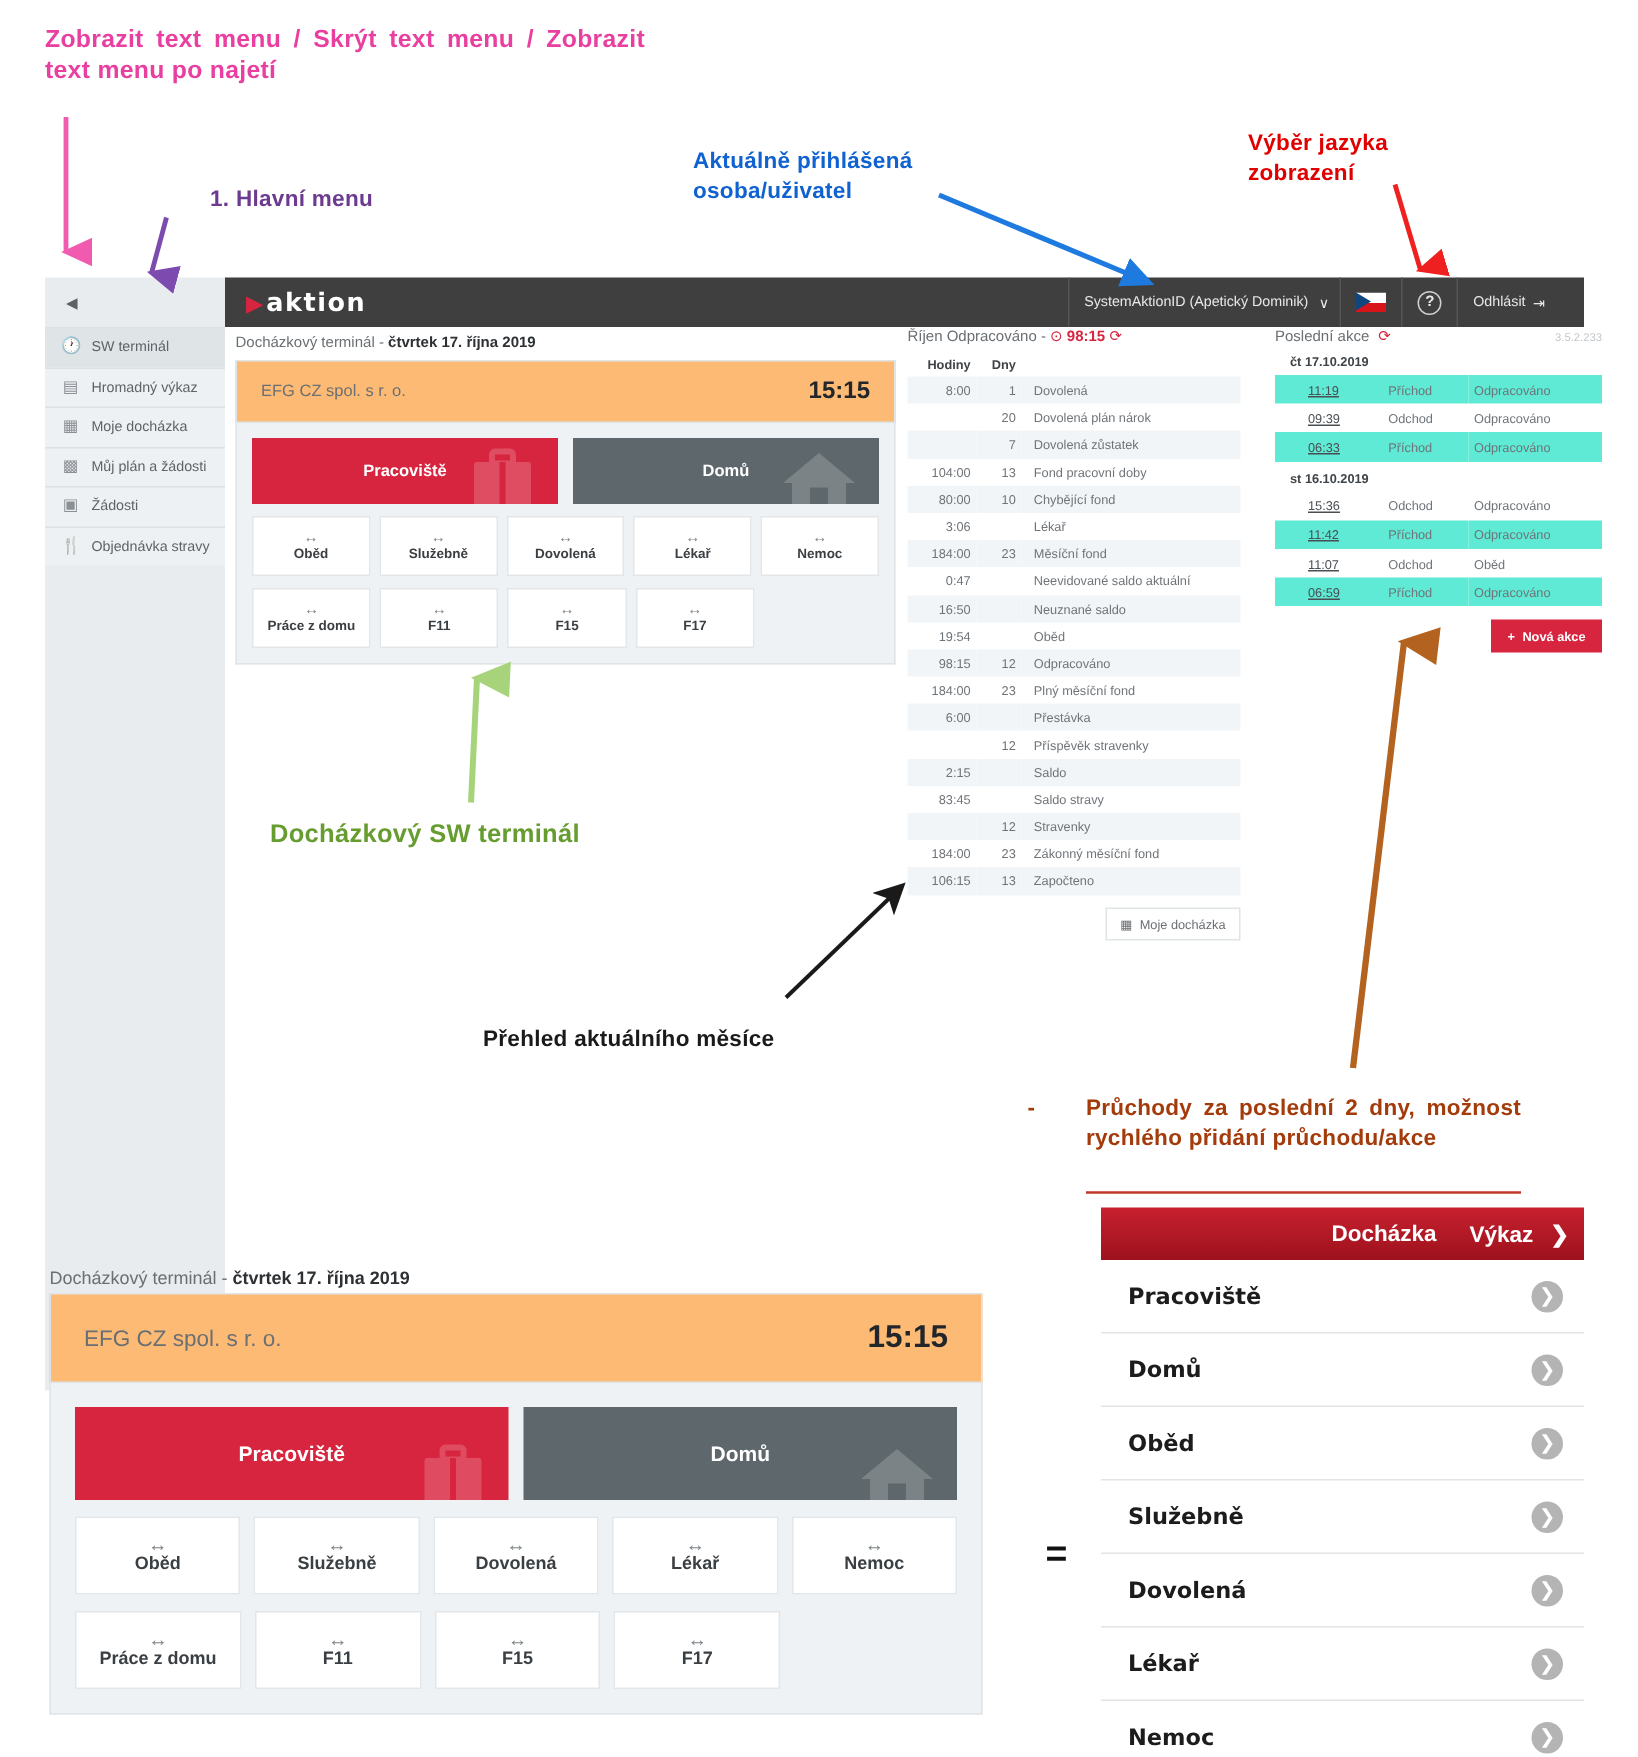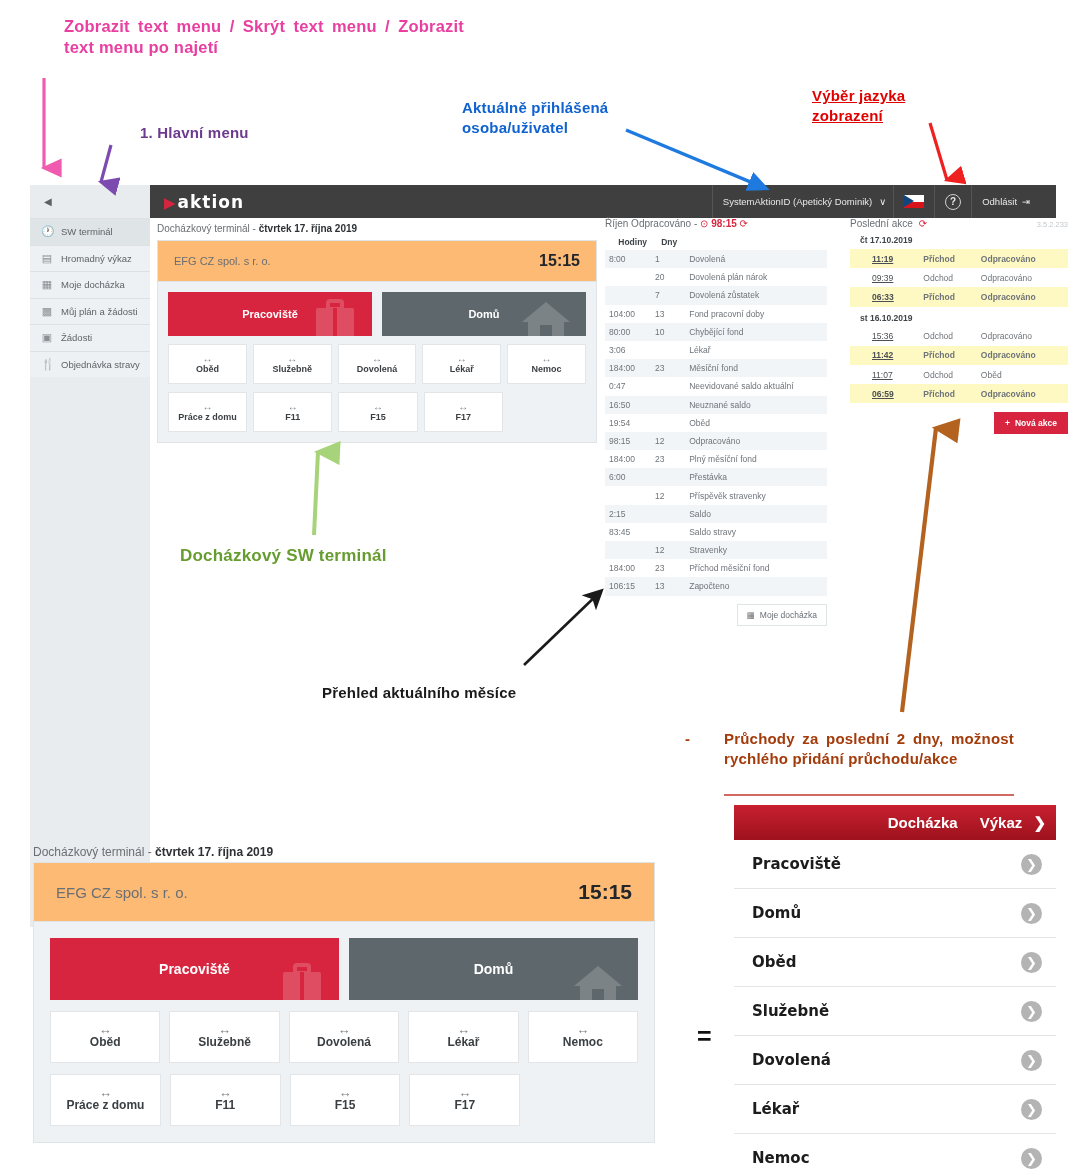--- a/index.html
+++ b/index.html
@@ -8,21 +8,21 @@
     background:#ffffff;
     font-family:"Liberation Sans", sans-serif;
     position:relative;
     overflow:hidden;
     color:#333;
   }
   .abs{position:absolute;}
 
   
   .anno{font-weight:bold;line-height:1.3;letter-spacing:.2px;}
-  .anno-pink{color:#e83fa0;font-size:16.5px;margin-left:34px;}
+  .anno-pink{color:#e83fa0;font-size:16.5px;}
   .anno-purple{color:#6c3b8f;font-size:15px;}
   .anno-blue{color:#0f62d0;font-size:15px;}
   .anno-red{color:#e00000;font-size:15px;}
   .anno-green{color:#6aa party;}
   .anno-green{color:#669c30;font-size:17px;}
   .anno-black{color:#1a1a1a;font-size:15px;}
   .anno-brown{color:#a33b0b;font-size:15px;}
   .just{text-align:justify;}
 
   
@@ -97,38 +97,38 @@
   }
   .sb-arrow{color:#7b8286;font-size:10px;line-height:9px;}
   .small-btn span.lbl{font-size:9px;font-weight:bold;color:#3a3f43;}
 
   
   #month{position:absolute;left:455px;top:0;width:222px;}
   .mhead{font-size:10px;color:#6a6f73;padding-bottom:5px;}
   .mtable{width:100%;border-collapse:collapse;}
   .mtable th{font-size:8.5px;color:#3f4448;padding:3px 4px;text-align:right;font-weight:bold;}
   .mtable th.l{text-align:left;}
-  .mtable td{font-size:8.5px;color:#6f7479;padding:4.1px 4px;white-space:nowrap;}
+  .mtable td{font-size:8.5px;color:#6f7479;padding:4.1px 4px;text-align:right;white-space:nowrap;}
   .mtable td.l{text-align:left;padding-left:8px;}
   .mtable tr.alt td{background:#f2f5f7;}
   .m-foot{display:flex;justify-content:flex-end;padding-top:8px;}
   .btn-light{
     border:1px solid #dfe4e7;background:#fff;color:#6a6f73;font-size:8.5px;
     padding:5px 9px;display:inline-flex;align-items:center;gap:5px;
   }
 
   
   #actions{position:absolute;left:700px;top:0;width:218px;}
   .ahead{font-size:10px;color:#6a6f73;display:flex;align-items:center;gap:6px;}
   .ver{position:absolute;right:0;top:2px;font-size:7.5px;color:#c3c8cc;}
   .aday{font-size:8.5px;font-weight:bold;color:#3f4448;padding:6px 0 4px 10px;}
   .atable{width:100%;border-collapse:collapse;}
   .atable td{font-size:8.5px;color:#6f7479;padding:4.6px 4px;}
   .atable td.t{padding-left:22px;text-decoration:underline;color:#4a4f53;}
-  .atable tr.alt td{background:#fef9c3;font-weight:bold;}
+  .atable tr.alt td{background:#5eead4;}
   .a-foot{display:flex;justify-content:flex-end;padding-top:9px;}
   .btn-red{
     background:#d8253f;color:#fff;font-size:8.5px;font-weight:bold;
     padding:6px 11px;display:inline-flex;align-items:center;gap:5px;border:none;
   }
 
   
   #ztitle{left:33px;top:845px;font-size:12px;color:#6a6f73;}
   #ztitle b{color:#2d3134;}
   #zterm{left:33px;top:862px;width:622px;}
@@ -165,21 +165,21 @@
 </style>
 </head>
 <body>
 
 <div class="abs anno anno-pink just" style="left:30px;top:16px;width:400px;">Zobrazit text menu / Skrýt text menu / Zobrazit text menu po najetí</div>
 
 <div class="abs anno anno-purple" style="left:140px;top:123px;">1.  Hlavní menu</div>
 
 <div class="abs anno anno-blue" style="left:462px;top:98px;width:200px;">Aktuálně  přihlášená osoba/uživatel</div>
 
-<div class="abs anno anno-red" style="left:812px;top:86px;width:140px;text-decoration:underline;">Výběr jazyka zobrazení</div>
+<div class="abs anno anno-red" style="left:832px;top:86px;width:140px;">Výběr jazyka zobrazení</div>
 
 <div class="abs" id="app">
 
   <div class="sidebar">
     <div class="sb-toggle">
       <span>◀</span>
     </div>
     <div id="sb-list">
         <div class="sb-item">
           <span class="sb-ico">🕐</span>
@@ -403,21 +403,21 @@
               <td class="l">Saldo stravy</td>
             </tr>
             <tr class="alt">
               <td></td>
               <td>12</td>
               <td class="l">Stravenky</td>
             </tr>
             <tr>
               <td>184:00</td>
               <td>23</td>
-              <td class="l">Příchod měsíční fond</td>
+              <td class="l">Zákonný měsíční fond</td>
             </tr>
             <tr class="alt">
               <td>106:15</td>
               <td>13</td>
               <td class="l">Započteno</td>
             </tr>
           </tbody>
       </table>
       <div class="m-foot">
         <div class="btn-light">

